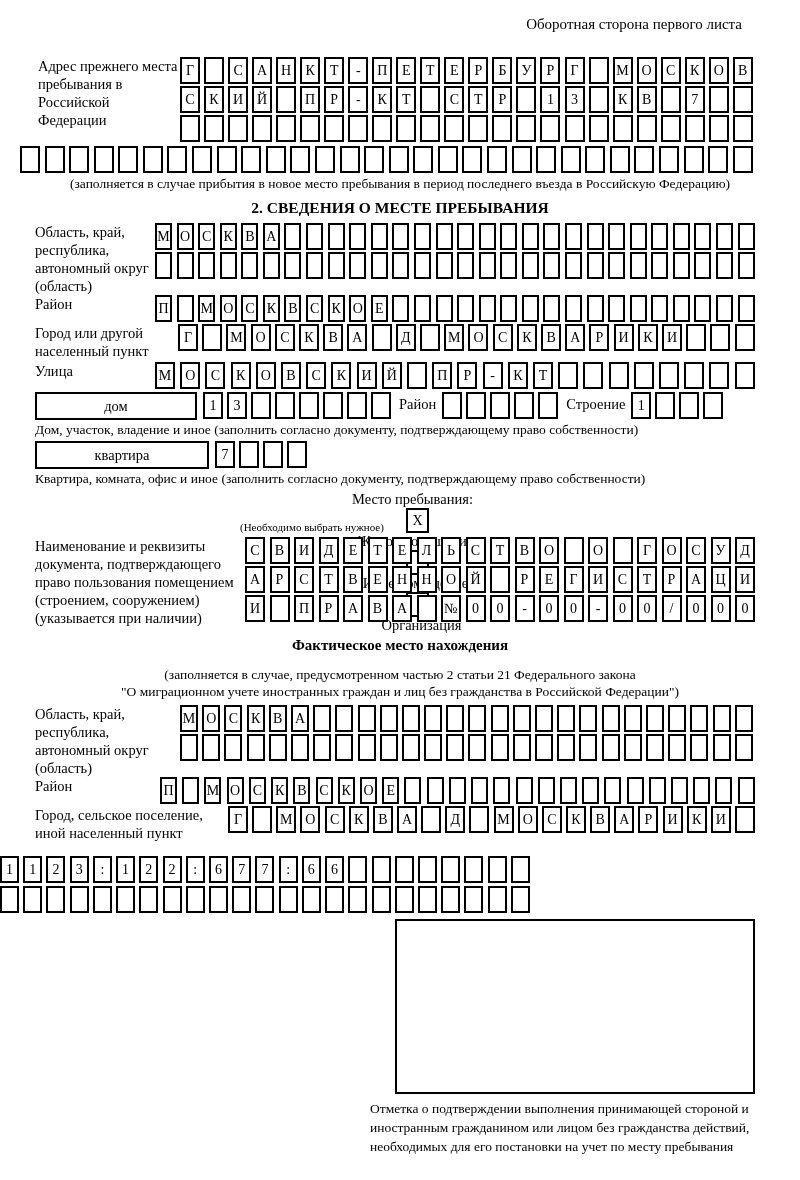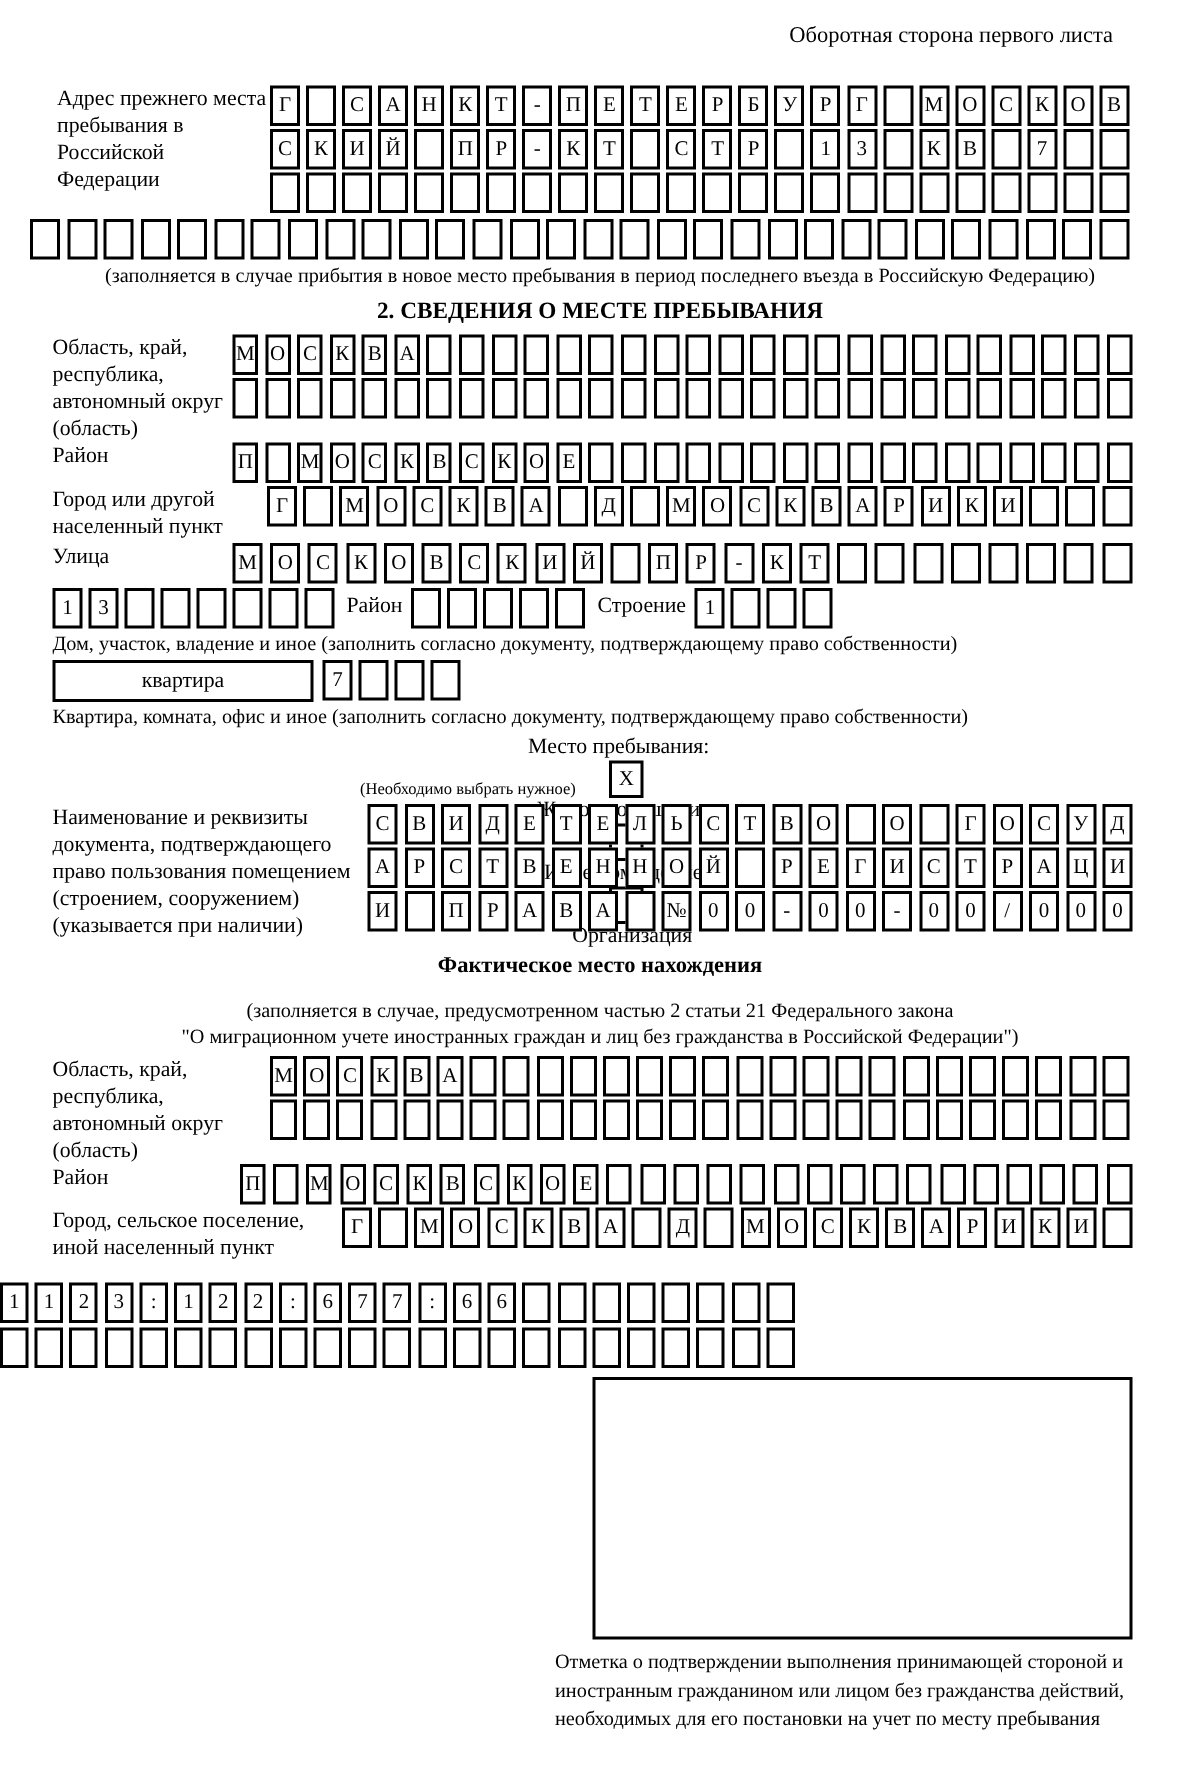--- a/index.html
+++ b/index.html
@@ -362,20 +362,21 @@
         <span class="cell"></span>
         <span class="cell"></span>
         <span class="cell"></span>
         <span class="cell"></span>
         <span class="cell"></span>
         <span class="cell"></span>
       </div>
   </div>
 
   <div class="row house-row">
+    <div class="label-box house-box">дом</div>
     <div class="inline-cells">
         <span class="cell">1</span>
         <span class="cell">3</span>
         <span class="cell"></span>
         <span class="cell"></span>
         <span class="cell"></span>
         <span class="cell"></span>
         <span class="cell"></span>
         <span class="cell"></span>
       </div>

